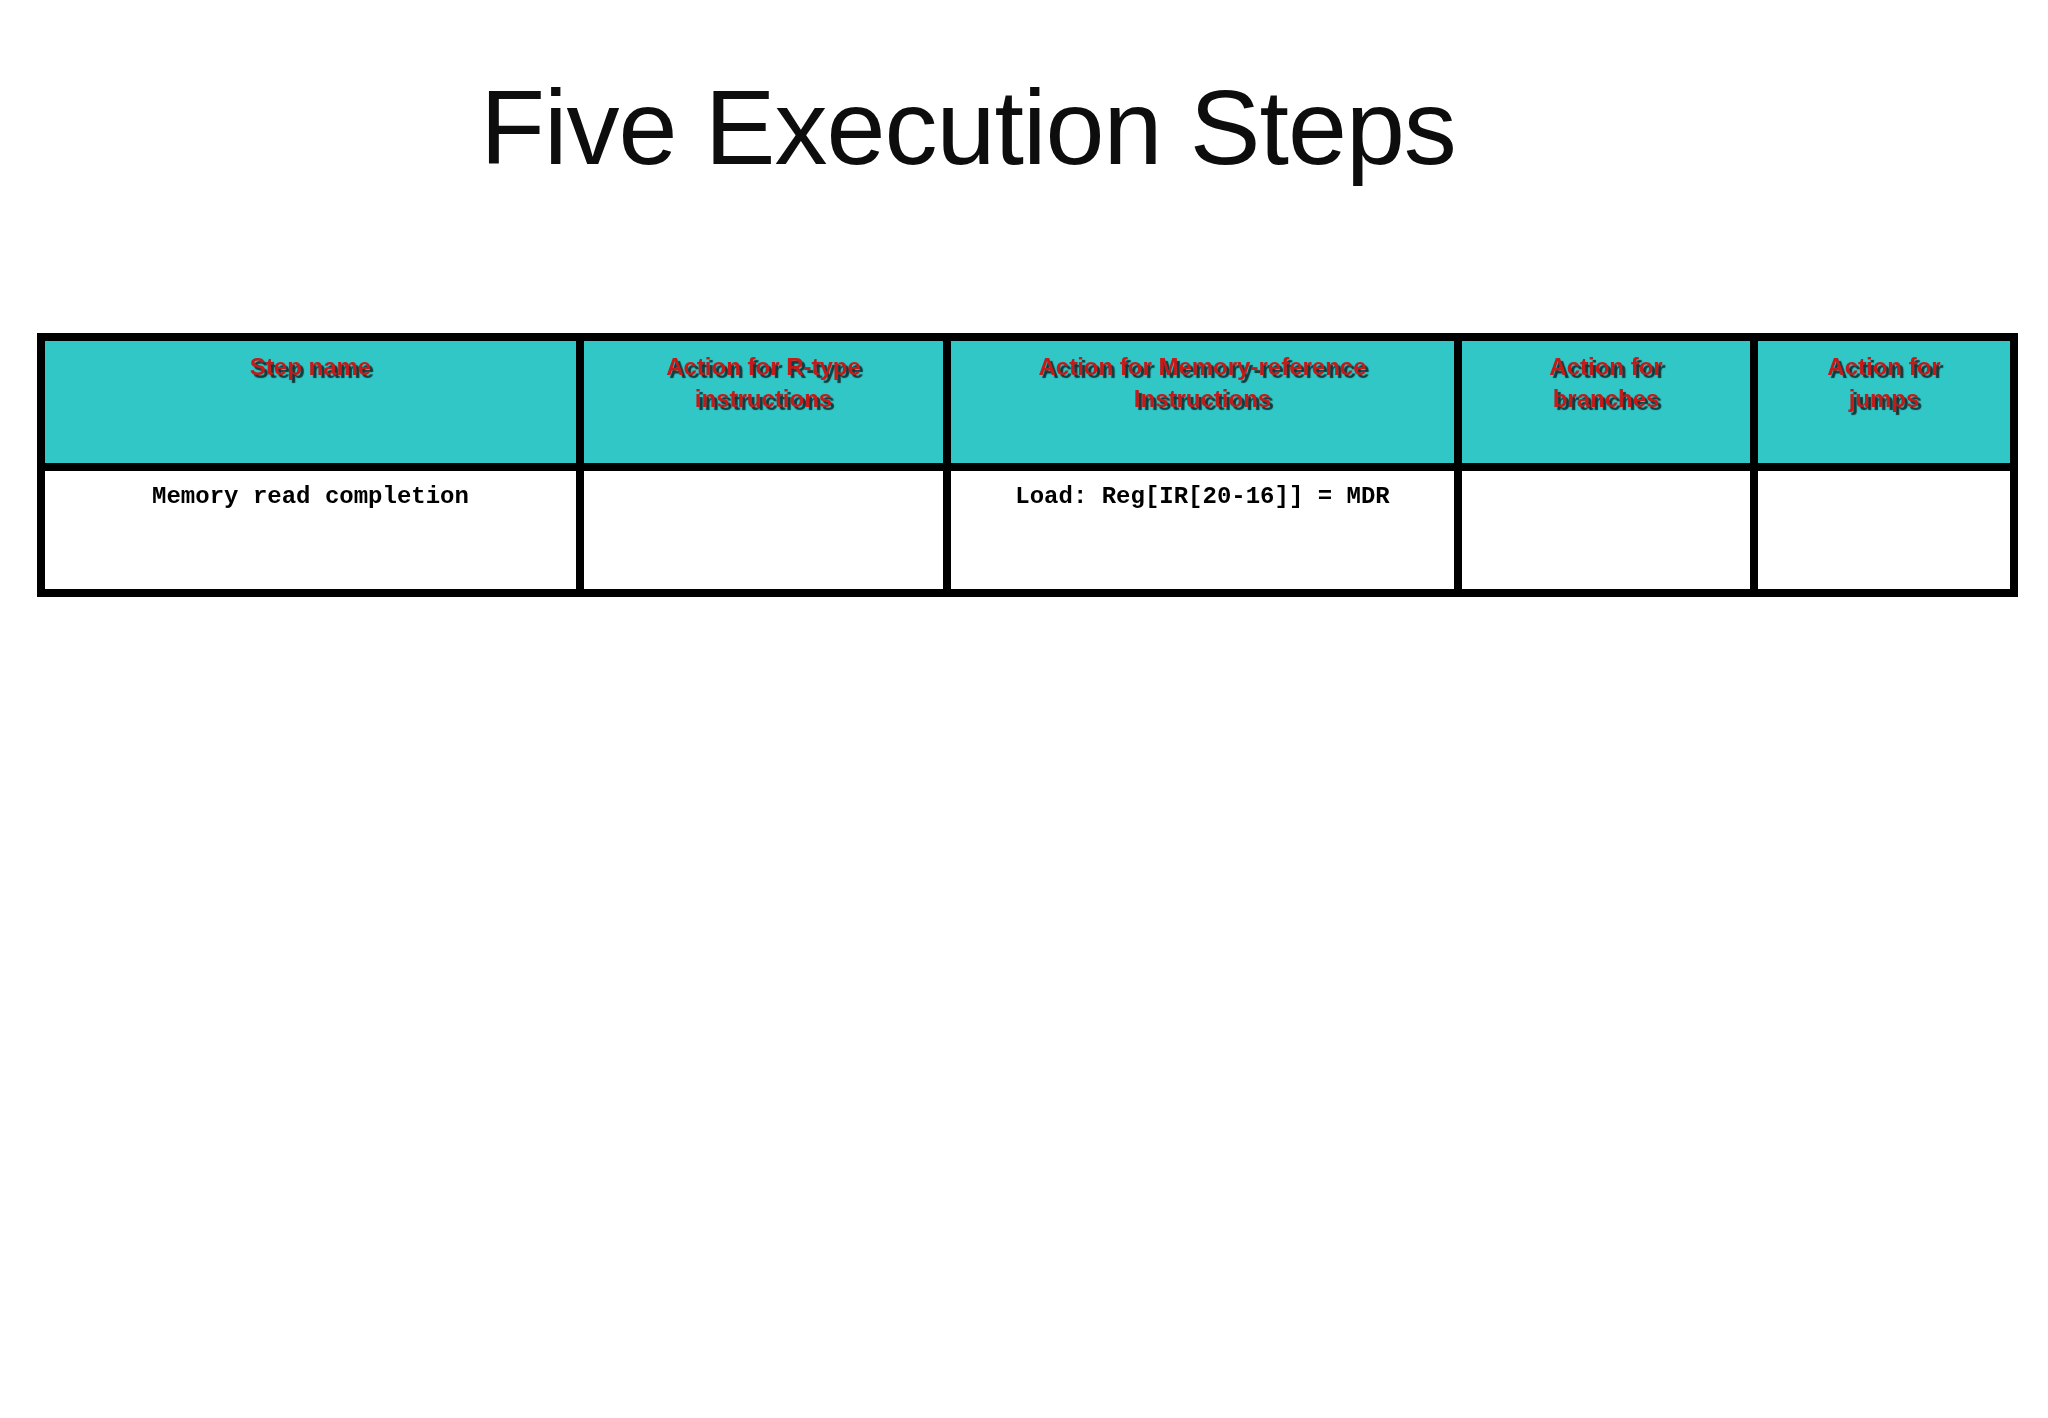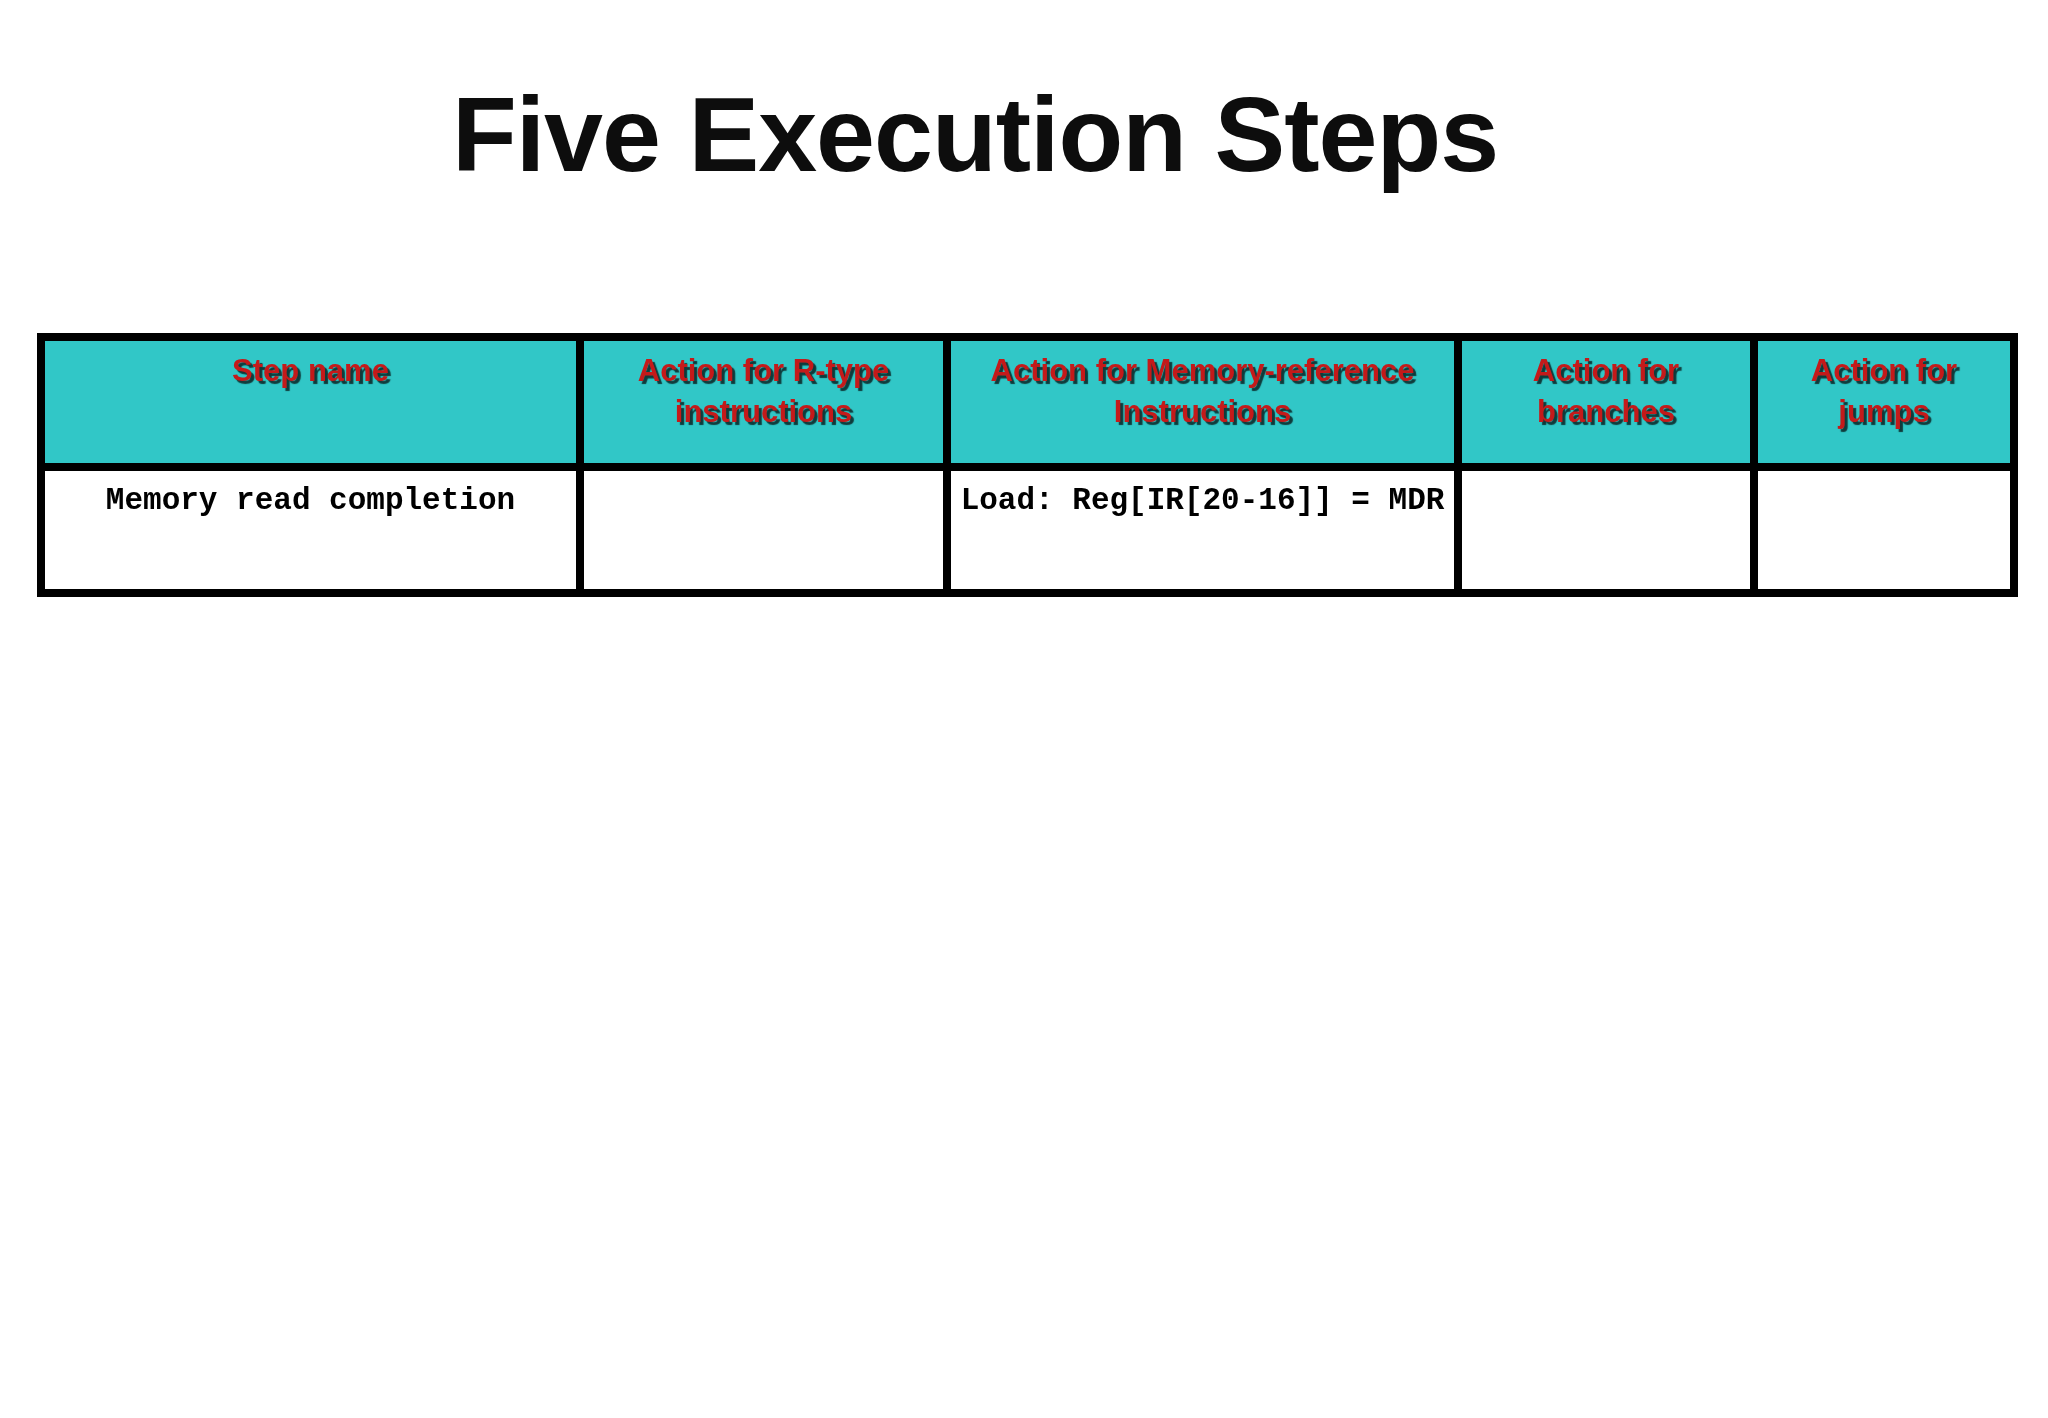--- a/index.html
+++ b/index.html
@@ -12,43 +12,43 @@
     width: 2048px;
     height: 1418px;
     overflow: hidden;
     font-family: "Liberation Sans", sans-serif;
   }
   .slide-title {
     position: absolute;
     top: 66px;
     left: 0;
     width: 1934px;
-    margin: 8px;
+    margin: 1px;
     text-align: center;
     font-size: 106px;
-    font-weight: 700;
+    font-weight: 400;
     letter-spacing: -1px;
     color: #0d0d0d;
     white-space: nowrap;
   }
   table.exec-table {
     position: absolute;
     left: 37px;
     top: 333px;
     width: 1973px;
     border-collapse: collapse;
     table-layout: fixed;
   }
   .exec-table th, .exec-table td {
     border: 8px solid #000000;
     vertical-align: top;
     text-align: center;
     padding: 10px 6px 0 6px;
     font-weight: bold;
-    font-size: 31px;
+    font-size: 24px;
     line-height: 1.32;
     white-space: pre-line;
     overflow: hidden;
   }
   .exec-table th {
     background: #31c7c7;
     color: #c41a1a;
     text-shadow: 3px 3px 1px rgba(0,0,0,0.70);
   }
   .exec-table td {

